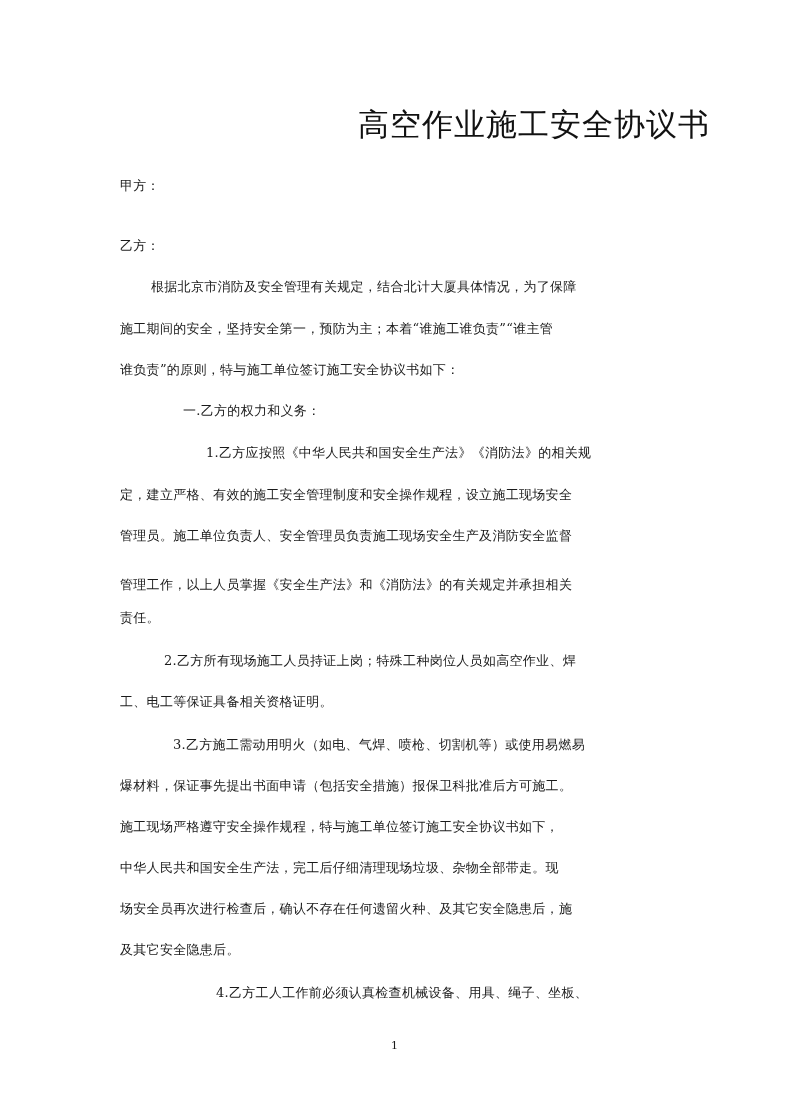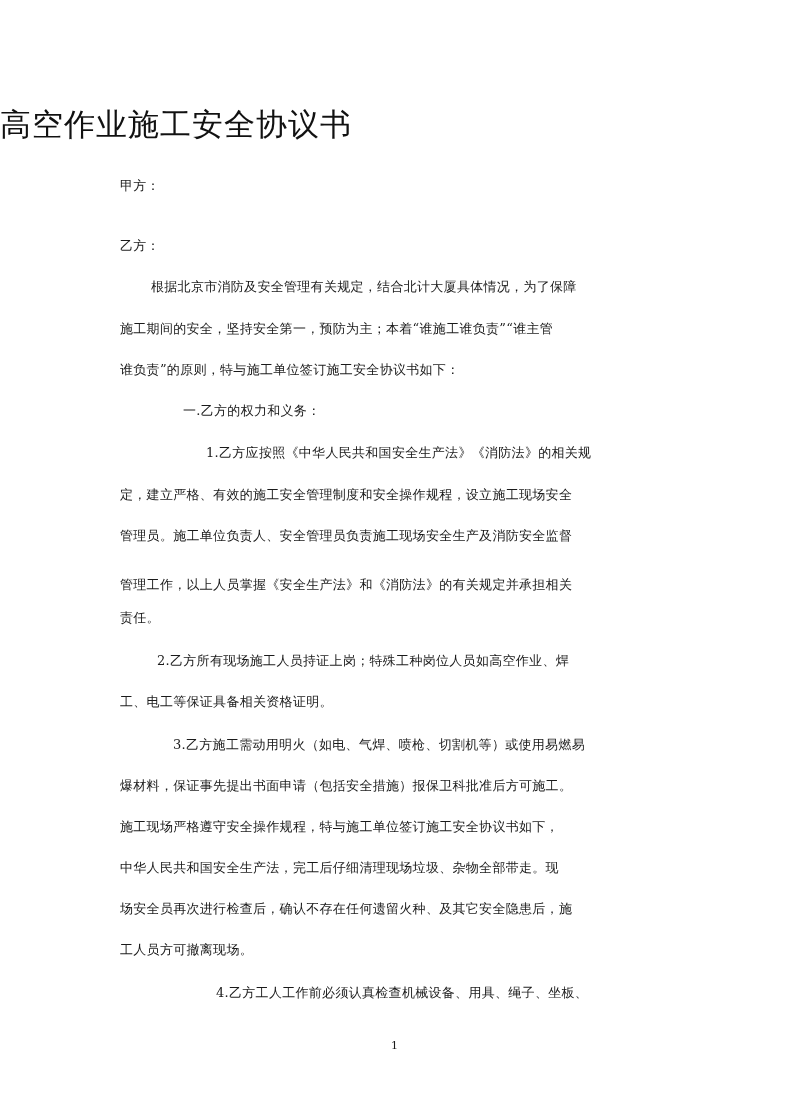--- a/index.html
+++ b/index.html
@@ -1,19 +1,19 @@
 <!DOCTYPE html>
 <html><head>
   <meta charset="utf-8">
   <style>
     html, body { margin: 0; padding: 0; background: #ffffff; }
     body { width: 789px; height: 1118px; position: relative; overflow: hidden;
       font-family: "DejaVu Serif", "Liberation Serif", serif; color: #1a1a1a; }
     .page { position: absolute; left: 0; top: 0; width: 789px; height: 1118px; background: #fff; }
-    .title { position: absolute; left: 0; width: 710px; top: 104px; text-align: left;
+    .title { position: absolute; left: 0; width: 710px; top: 104px; text-align: right;
       font-family: "DejaVu Sans", "Liberation Sans", sans-serif; font-size: 31px; letter-spacing: 1px; color: #111; }
     .line { position: absolute; left: 120px; width: 560px; font-size: 13px; white-space: nowrap; line-height: 20px; letter-spacing: 0.3px; }
     .pagenum { position: absolute; top: 1039px; left: 0; width: 789px; text-align: center; font-size: 11px; }
   </style>
 </head>
 <body>
 
 <div class="page">
   <div class="title">高空作业施工安全协议书</div>
 
@@ -30,31 +30,31 @@
 
   <div>
     <div class="line" style="top:443px; left:206px">1.乙方应按照《中华人民共和国安全生产法》《消防法》的相关规</div>
     <div class="line" style="top:485px">定，建立严格、有效的施工安全管理制度和安全操作规程，设立施工现场安全</div>
     <div class="line" style="top:526px">管理员。施工单位负责人、安全管理员负责施工现场安全生产及消防安全监督</div>
     <div class="line" style="top:575px">管理工作，以上人员掌握《安全生产法》和《消防法》的有关规定并承担相关</div>
     <div class="line" style="top:608px">责任。</div>
   </div>
 
   <div>
-    <div class="line" style="top:651px; left:157px">2.乙方所有现场施工人员持证上岗；特殊工种岗位人员如高空作业、焊</div>
+    <div class="line" style="top:651px; left:164px">2.乙方所有现场施工人员持证上岗；特殊工种岗位人员如高空作业、焊</div>
     <div class="line" style="top:692px">工、电工等保证具备相关资格证明。</div>
   </div>
 
   <div>
     <div class="line" style="top:735px; left:173px">3.乙方施工需动用明火（如电、气焊、喷枪、切割机等）或使用易燃易</div>
     <div class="line" style="top:776px">爆材料，保证事先提出书面申请（包括安全措施）报保卫科批准后方可施工。</div>
     <div class="line" style="top:817px">施工现场严格遵守安全操作规程，特与施工单位签订施工安全协议书如下，</div>
     <div class="line" style="top:858px">中华人民共和国安全生产法，完工后仔细清理现场垃圾、杂物全部带走。现</div>
     <div class="line" style="top:899px">场安全员再次进行检查后，确认不存在任何遗留火种、及其它安全隐患后，施</div>
-    <div class="line" style="top:940px">工人员方可撤离现场。</div>
+    <div class="line" style="top:940px">及其它安全隐患后。</div>
   </div>
 
   <div>
     <div class="line" style="top:983px; left:216px">4.乙方工人工作前必须认真检查机械设备、用具、绳子、坐板、</div>
   </div>
 
   <div class="pagenum">1</div>
 </div>
 
 </body></html>

